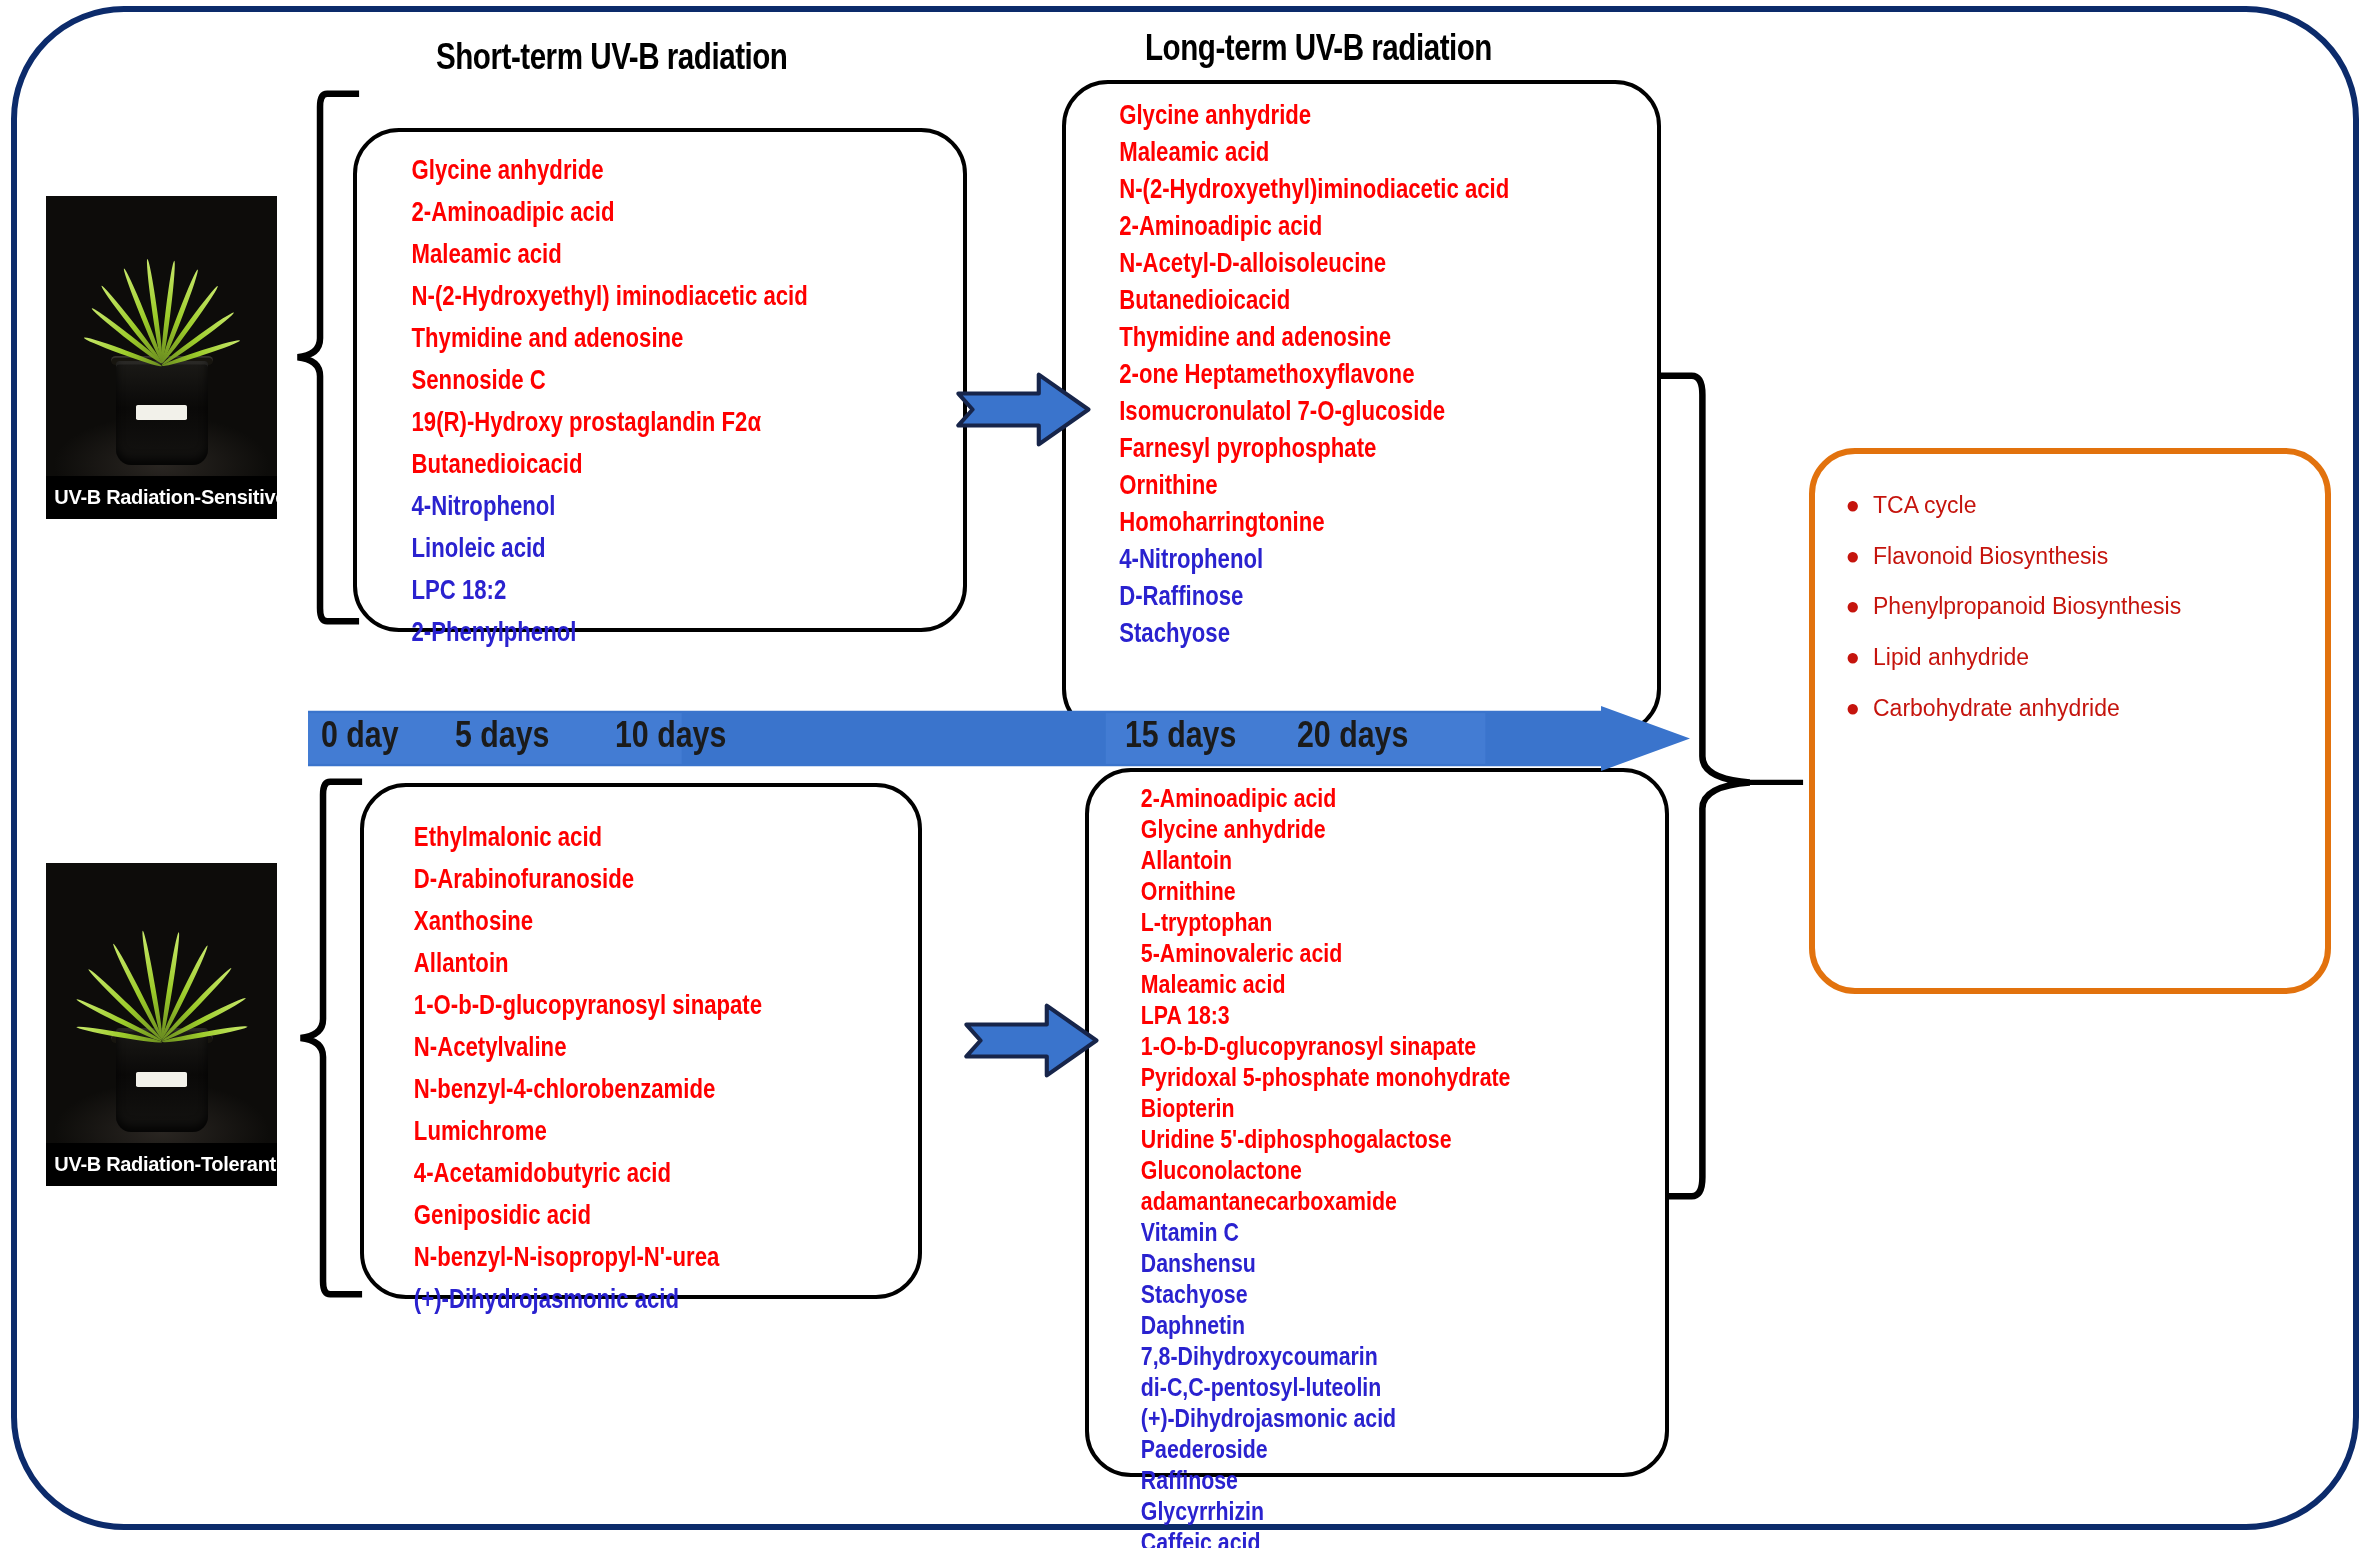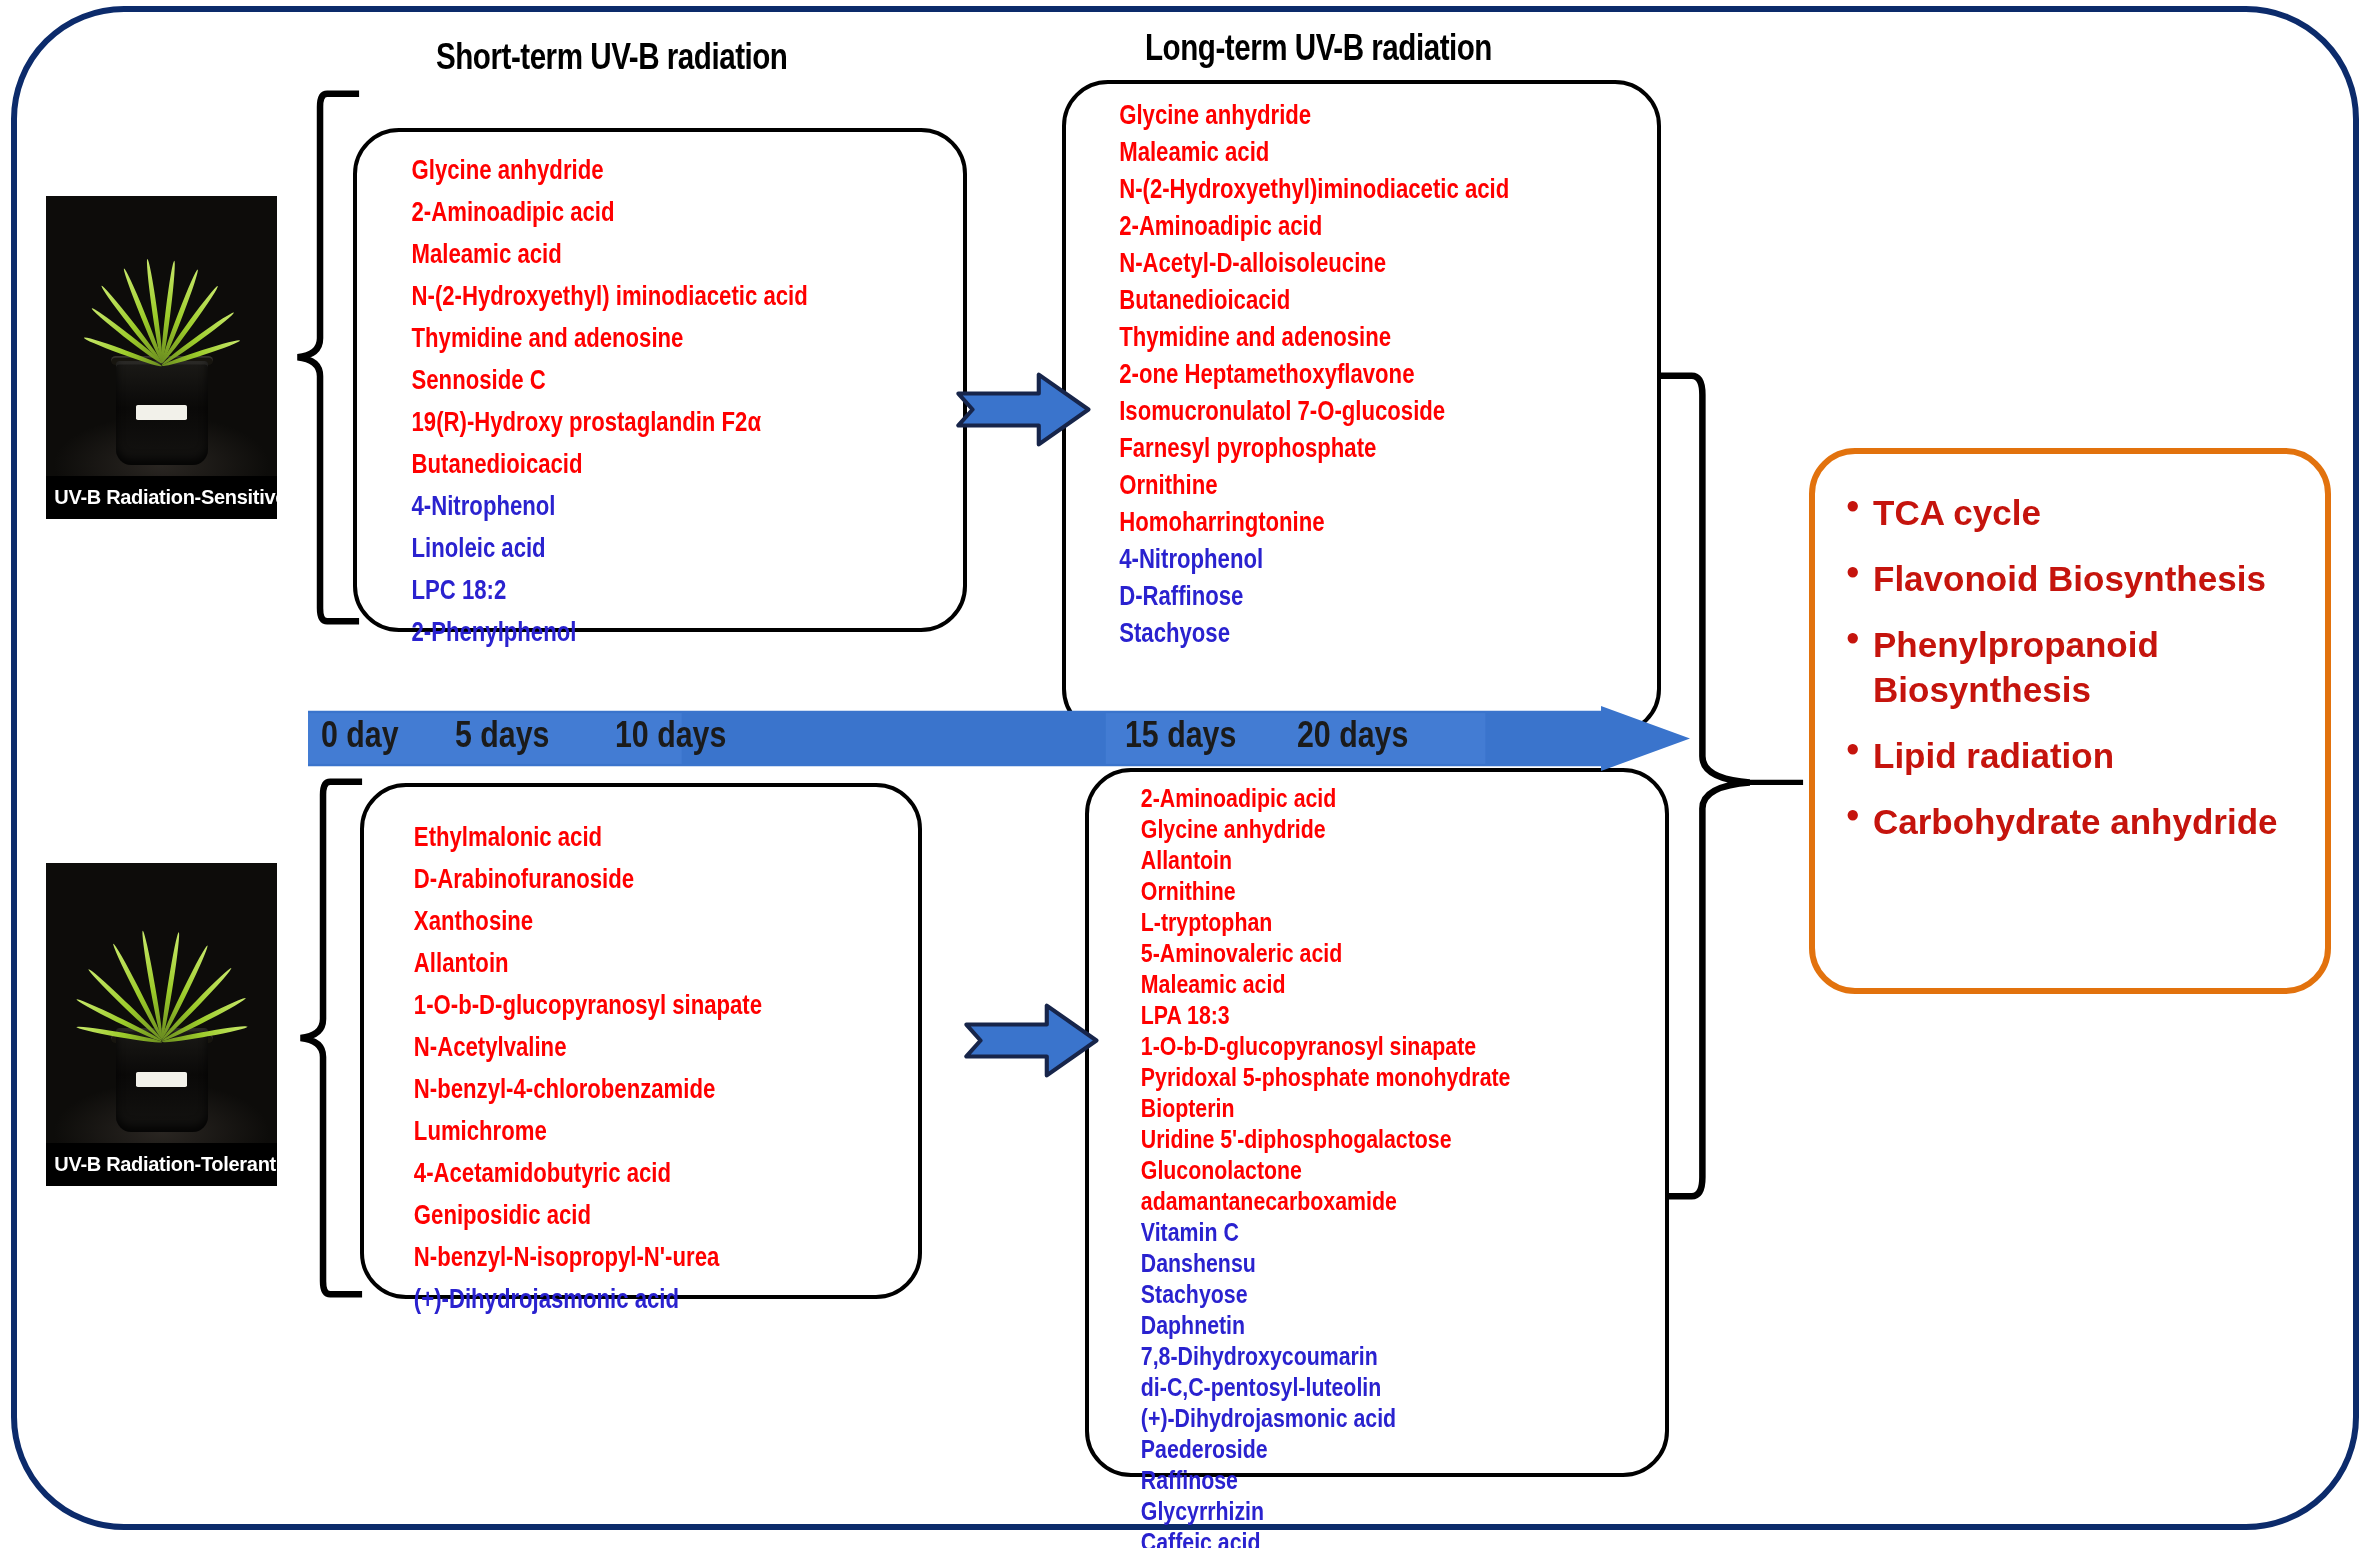--- a/index.html
+++ b/index.html
@@ -82,21 +82,21 @@
   .photo-caption{position:absolute;left:0;right:0;bottom:0;height:43px;
     background:#000;color:#ffffff;font-weight:700;font-size:20px;
     display:flex;align-items:center;justify-content:flex-start;padding-left:8.3px;
     box-sizing:border-box;white-space:nowrap;letter-spacing:-0.3px;}
 
   
   #pathway-box{position:absolute;left:1809px;top:448px;width:522px;height:546px;
     border:6.5px solid #e2720d;border-radius:46px;background:#fff;box-sizing:border-box;
     padding:37px 0 0 27px;}
   #pathway-list{list-style:none;margin:0;padding:0;}
-  #pathway-list li{color:#c5140d;font-weight:700;font-size:35px;line-height:1.28;
+  #pathway-list li{color:#c5140d;font-weight:400;font-size:23px;line-height:1.28;
     margin-bottom:21.3px;position:relative;padding-left:31px;}
   #pathway-list li::before{content:"\25CF";position:absolute;left:3.6px;top:-1.2px;
     font-size:24px;color:#c5140d;}
 </style>
 </head>
 <body>
 
 <div id="outer-frame"></div>
 
 <div class="section-title" id="title-short">Short-term UV-B radiation</div>
@@ -248,17 +248,17 @@
   <span class="day-label" style="left:307px;">10 days</span>
   <span class="day-label" style="left:817px;">15 days</span>
   <span class="day-label" style="left:989px;">20 days</span>
 </div>
 
 <div id="pathway-box">
   <ul id="pathway-list">
       <li>TCA cycle</li>
       <li>Flavonoid Biosynthesis</li>
       <li>Phenylpropanoid Biosynthesis</li>
-      <li>Lipid radiation</li>
+      <li>Lipid anhydride</li>
       <li>Carbohydrate anhydride</li>
     </ul>
 </div>
 
 
 </body></html>

